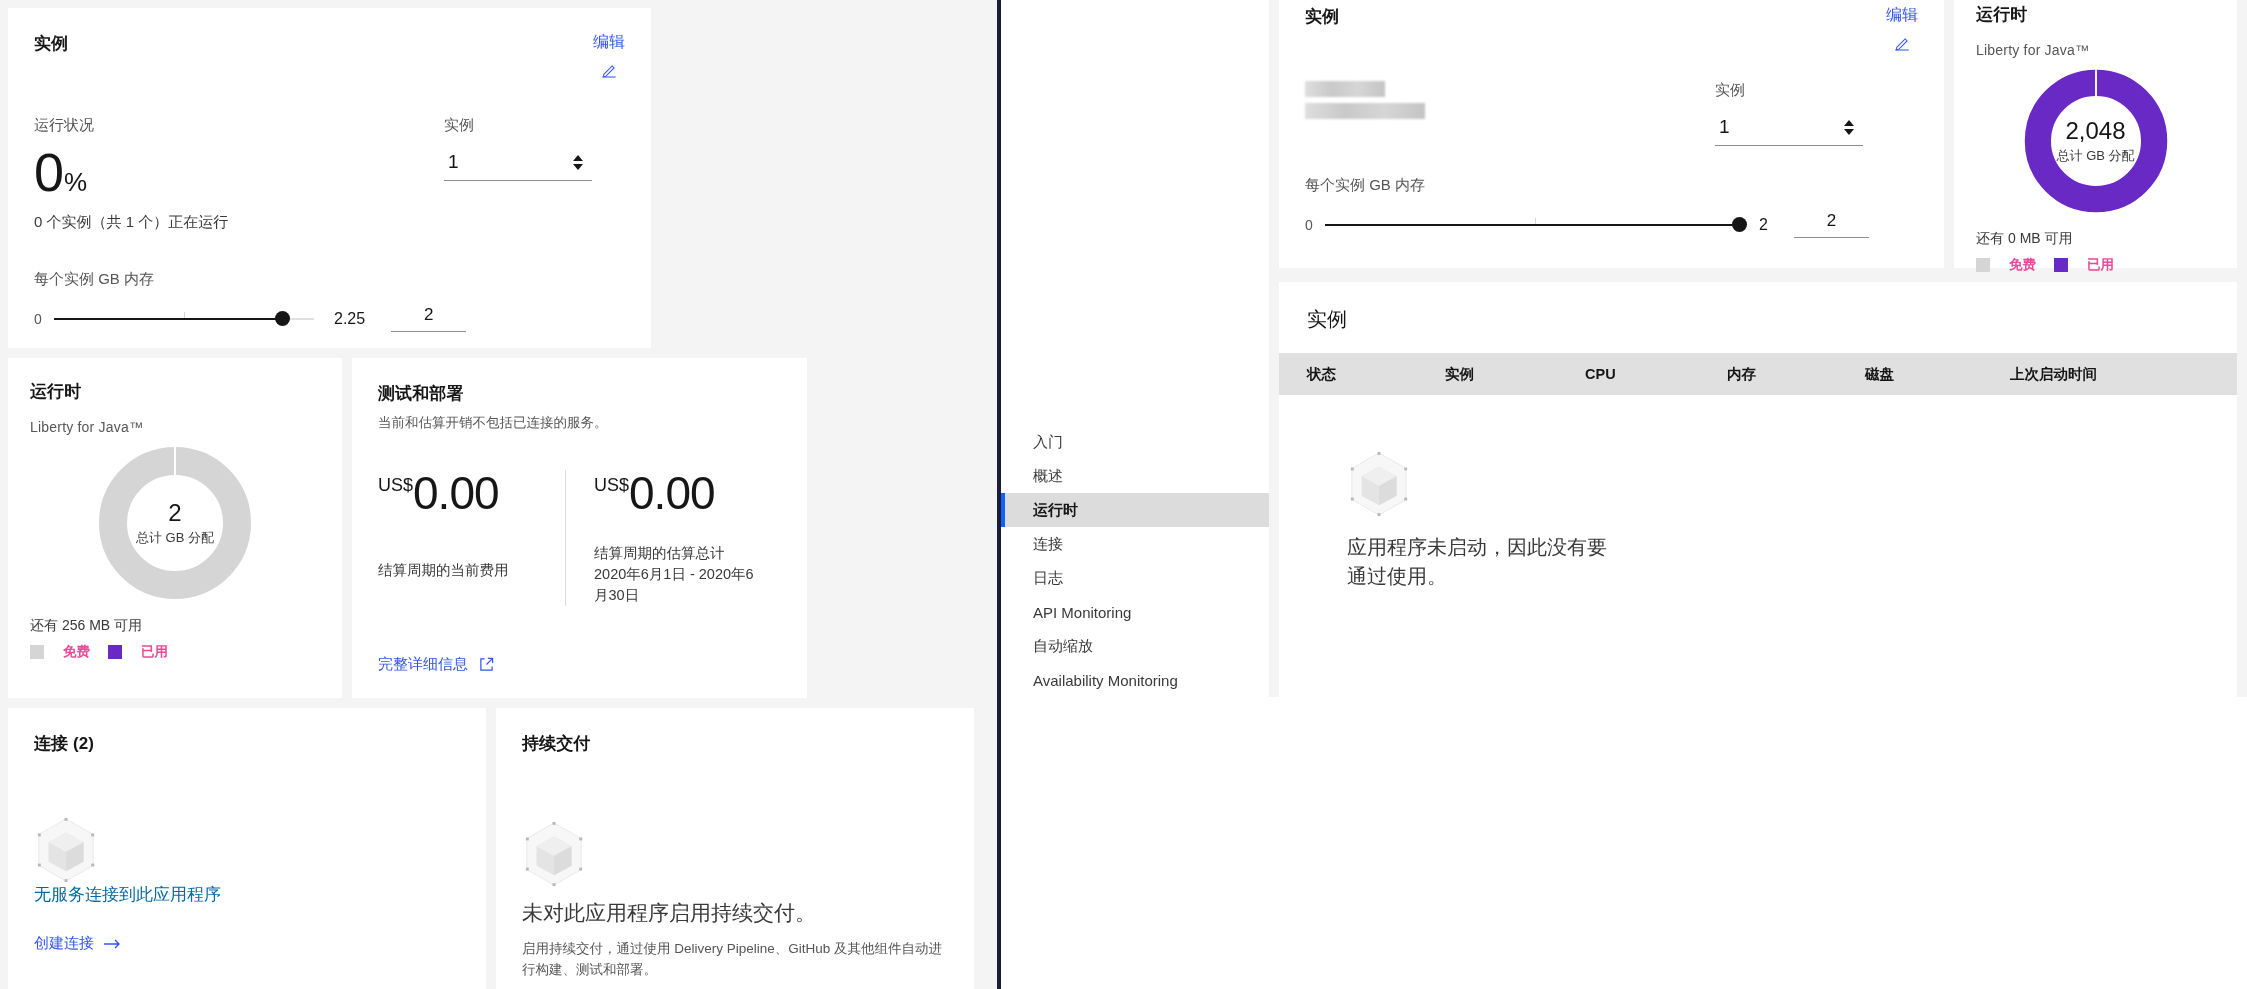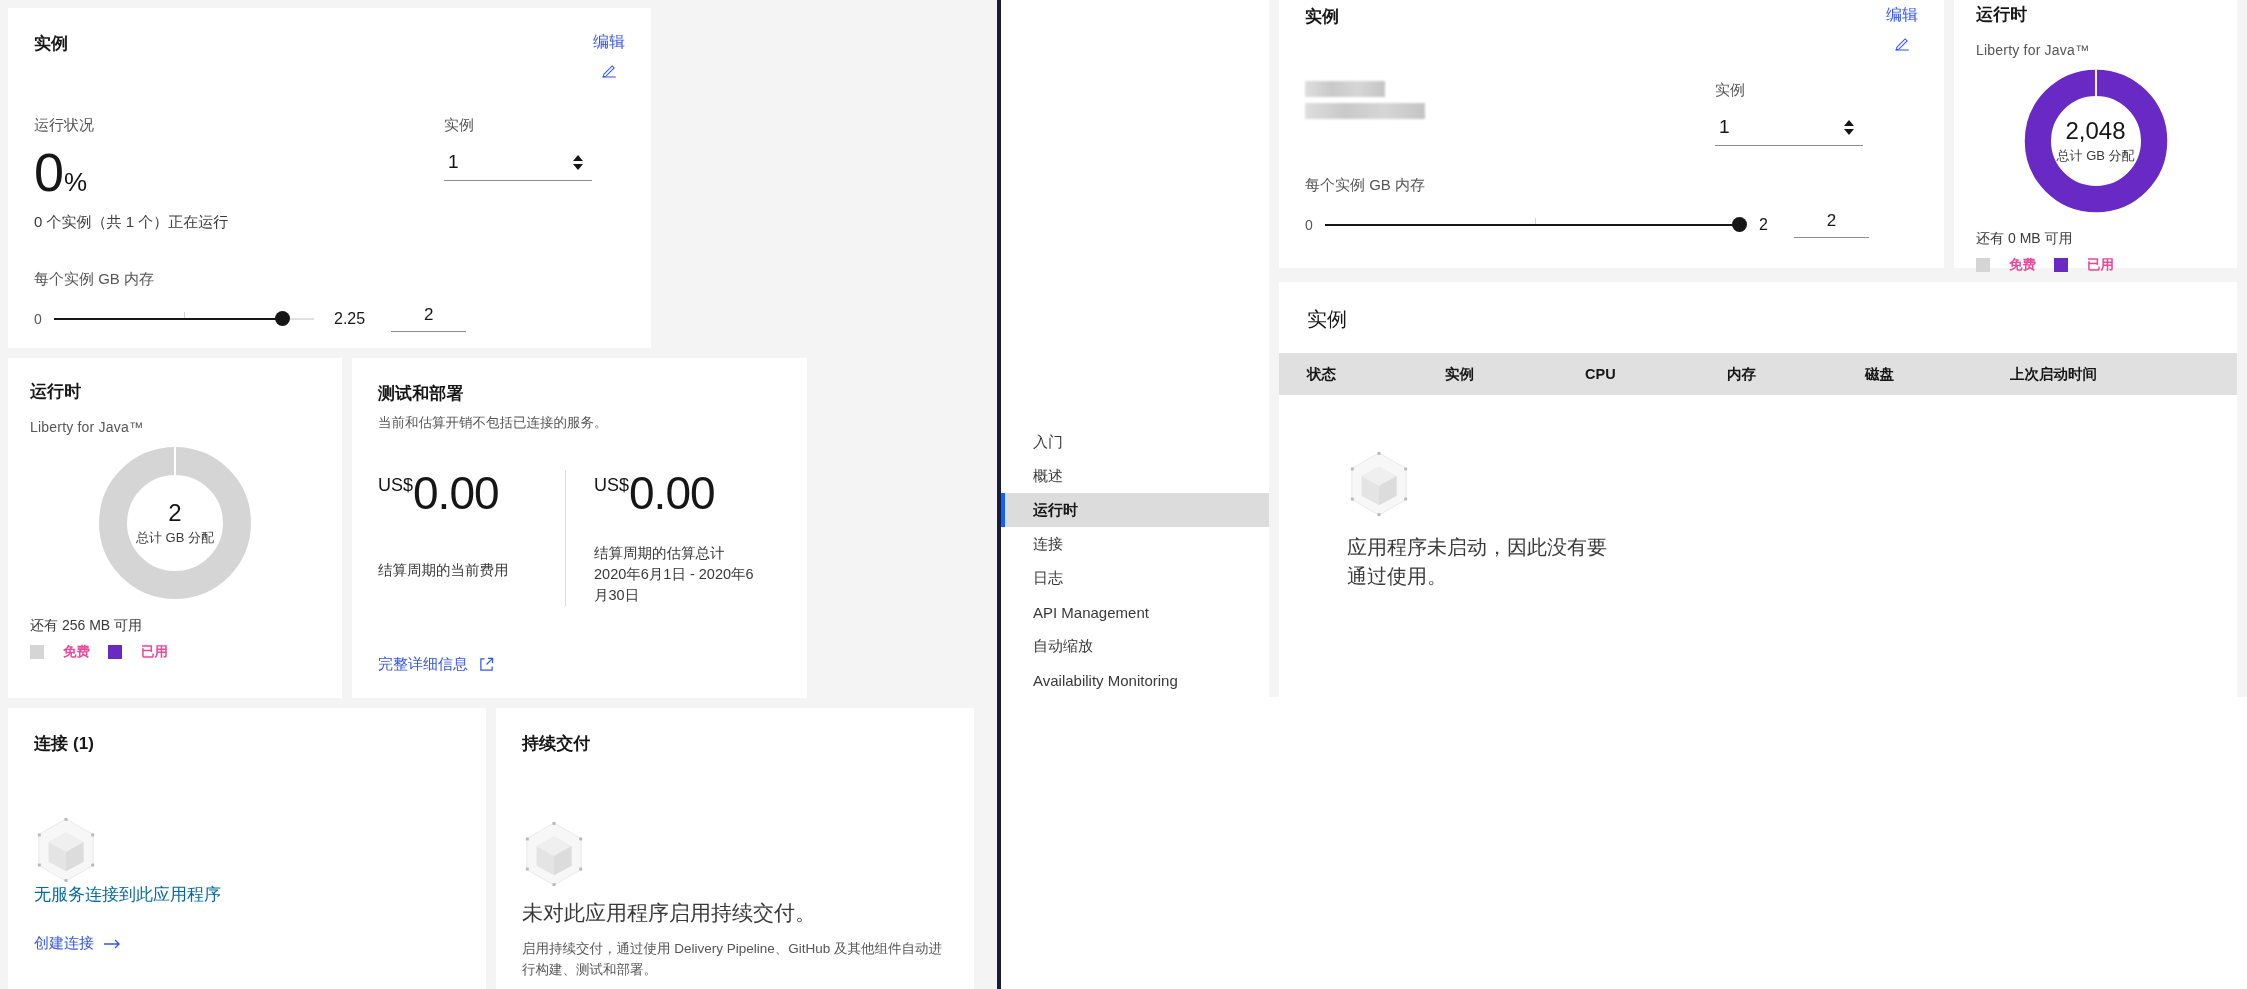--- a/index.html
+++ b/index.html
@@ -290,21 +290,21 @@
             <svg width="15" height="15" viewBox="0 0 16 16">
               <path d="M6 2H2v12h12v-4" stroke="#3355ee" stroke-width="1.3" fill="none"></path>
               <path d="M9.5 1.5H14.5V6.5" stroke="#3355ee" stroke-width="1.3" fill="none"></path>
               <path d="M14 2 8 8" stroke="#3355ee" stroke-width="1.3" fill="none"></path>
             </svg>
           </a>
         </div>
       </div>
 
       <div class="card c-conn">
-        <div class="card-title">连接 (1)</div>
+        <div class="card-title">连接 (2)</div>
         <div style="margin-top:62px">
           <svg class="empty-cube" viewBox="0 0 64 68">
             <polygon points="32,2 60,18 60,50 32,66 4,50 4,18" fill="#f7f7f7" stroke="#e8e8e8" stroke-width="1"></polygon>
             <polygon points="32,16 50,26 50,46 32,56 14,46 14,26" fill="#e4e4e4"></polygon>
             <polygon points="32,16 50,26 32,36 14,26" fill="#efefef"></polygon>
             <polygon points="32,36 50,26 50,46 32,56" fill="#dcdcdc"></polygon>
             <rect x="3" y="17" width="3" height="3" fill="#b8b8b8"></rect>
             <rect x="58" y="17" width="3" height="3" fill="#b8b8b8"></rect>
             <rect x="3" y="48" width="3" height="3" fill="#b8b8b8"></rect>
             <rect x="58" y="48" width="3" height="3" fill="#b8b8b8"></rect>
@@ -358,21 +358,21 @@
       <div class="nav-item active">
         <span>运行时</span>
       </div>
       <div class="nav-item">
         <span>连接</span>
       </div>
       <div class="nav-item">
         <span>日志</span>
       </div>
       <div class="nav-item">
-        <span>API Management</span>
+        <span>API Monitoring</span>
       </div>
       <div class="nav-item">
         <span>自动缩放</span>
       </div>
       <div class="nav-item">
         <span>Availability Monitoring</span>
       </div>
     </div>
 
     <div class="rp-main">

